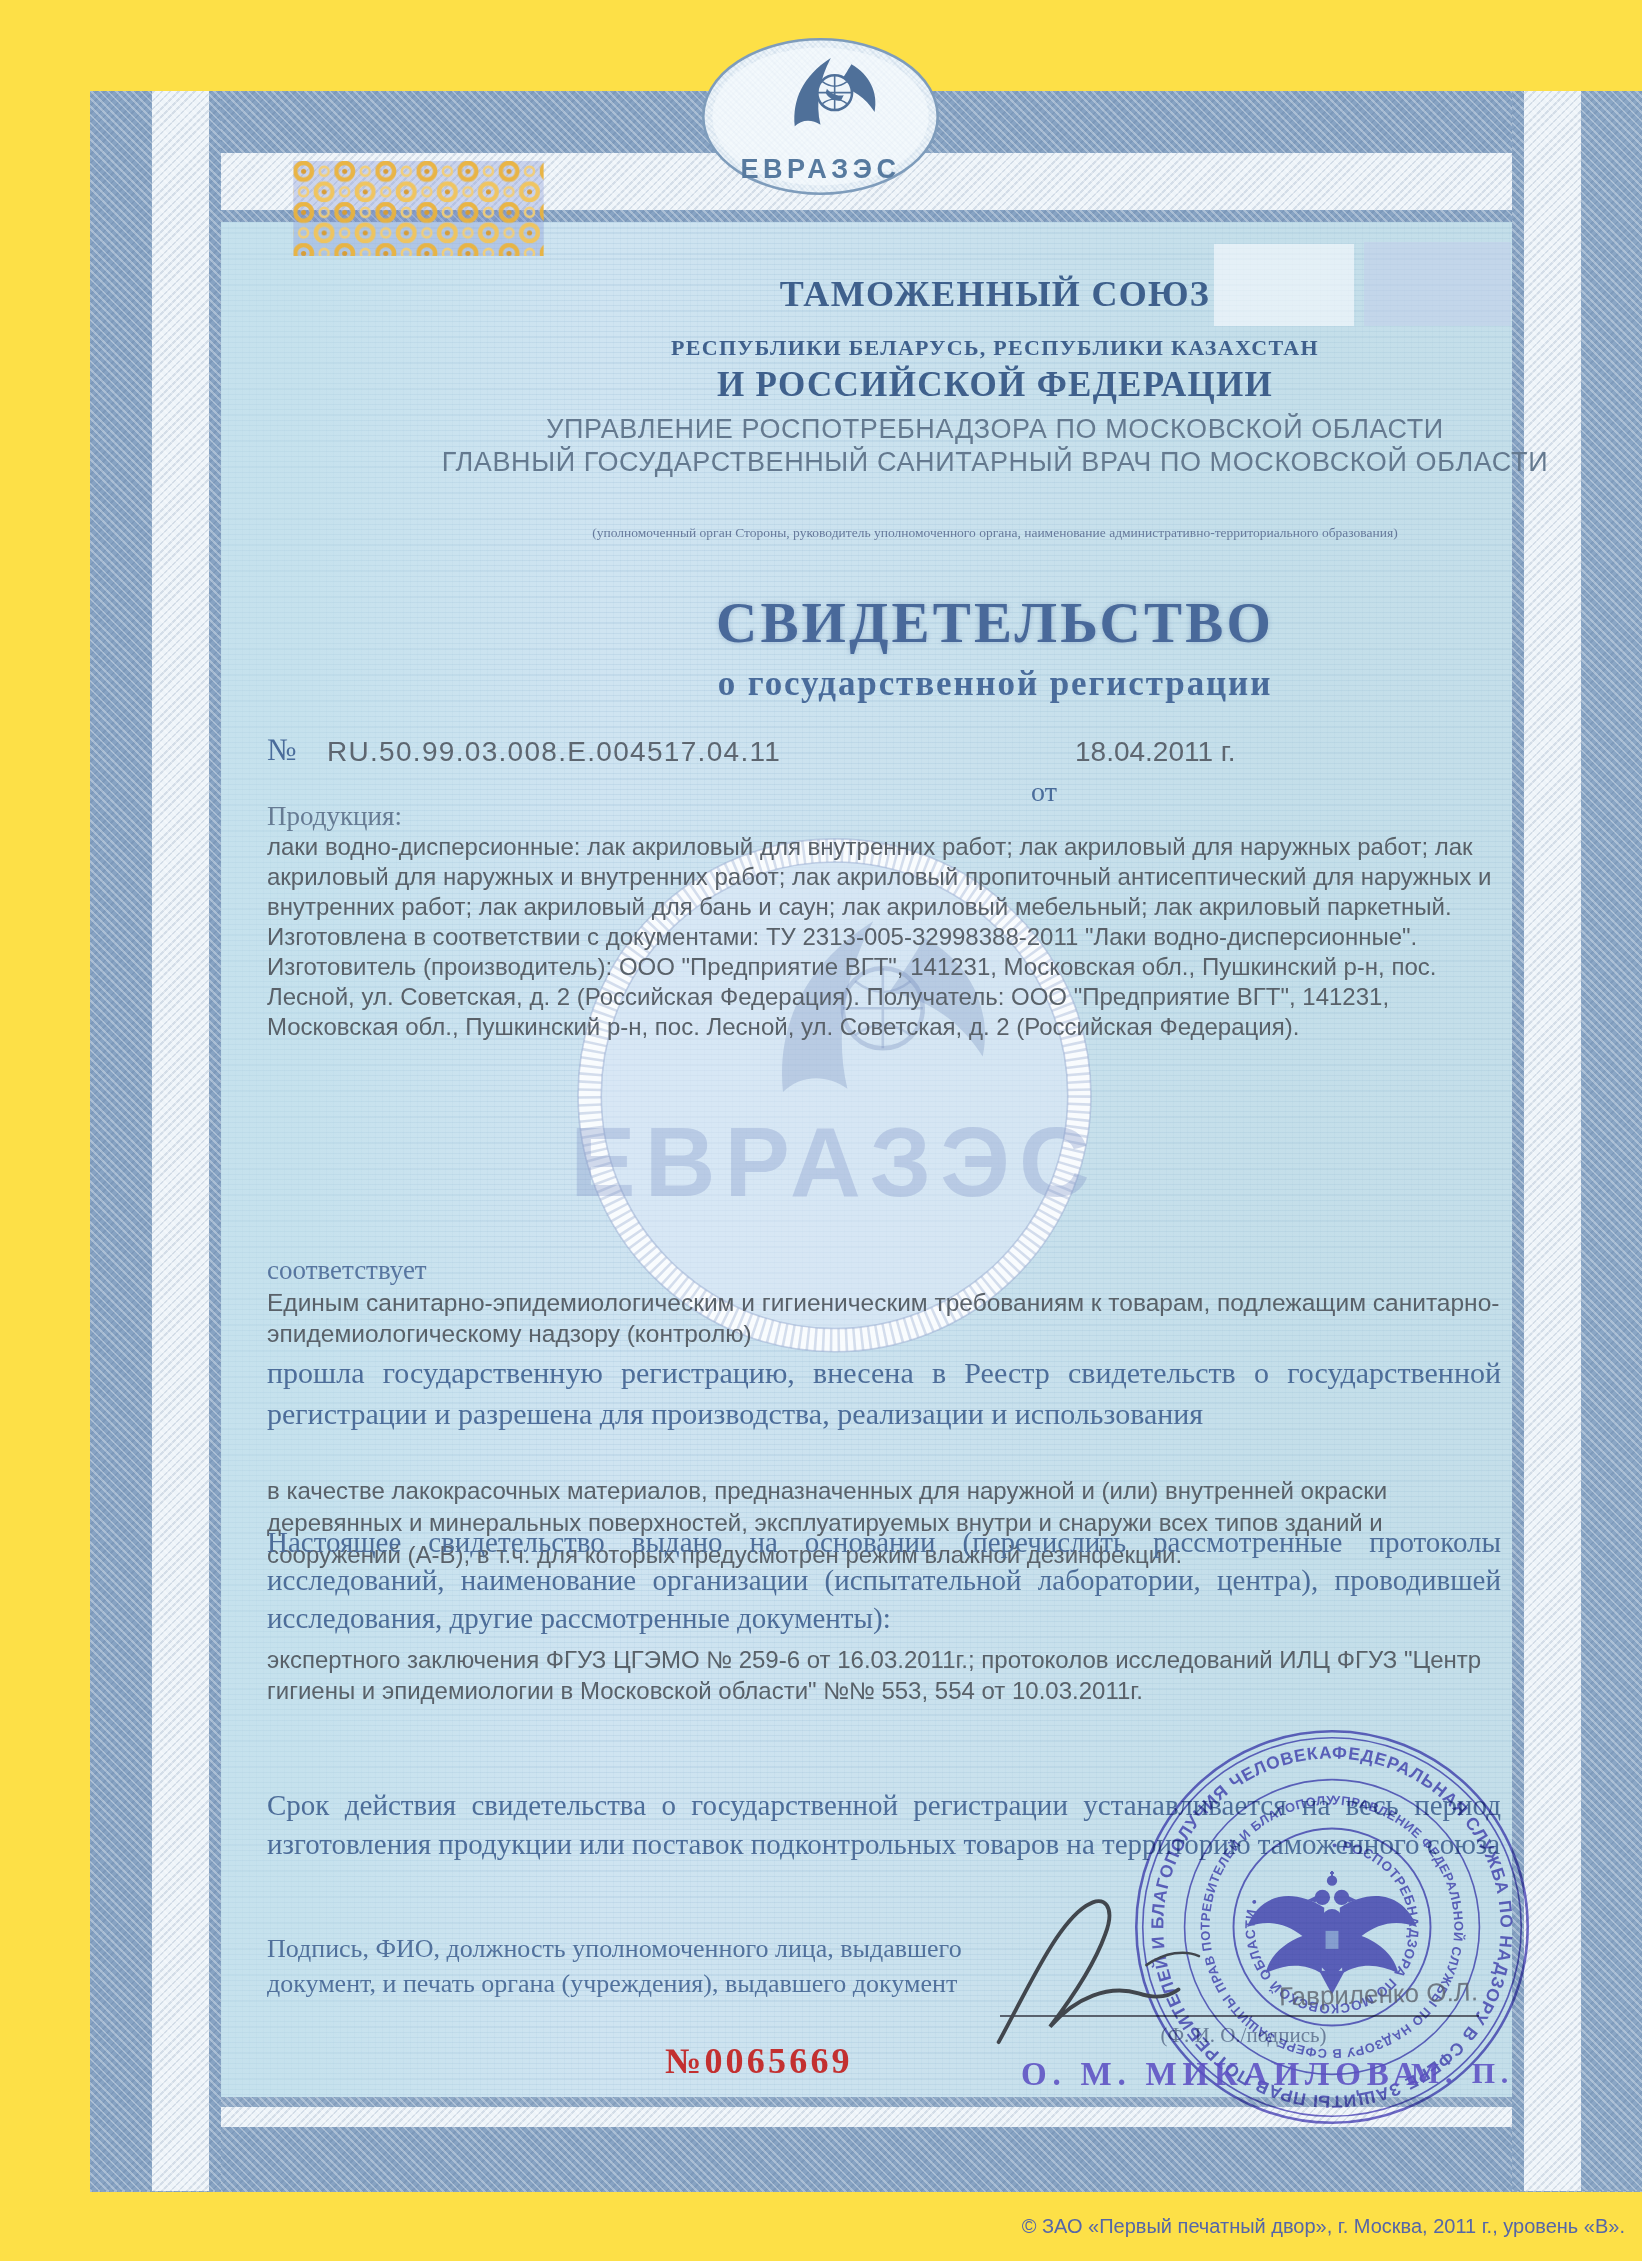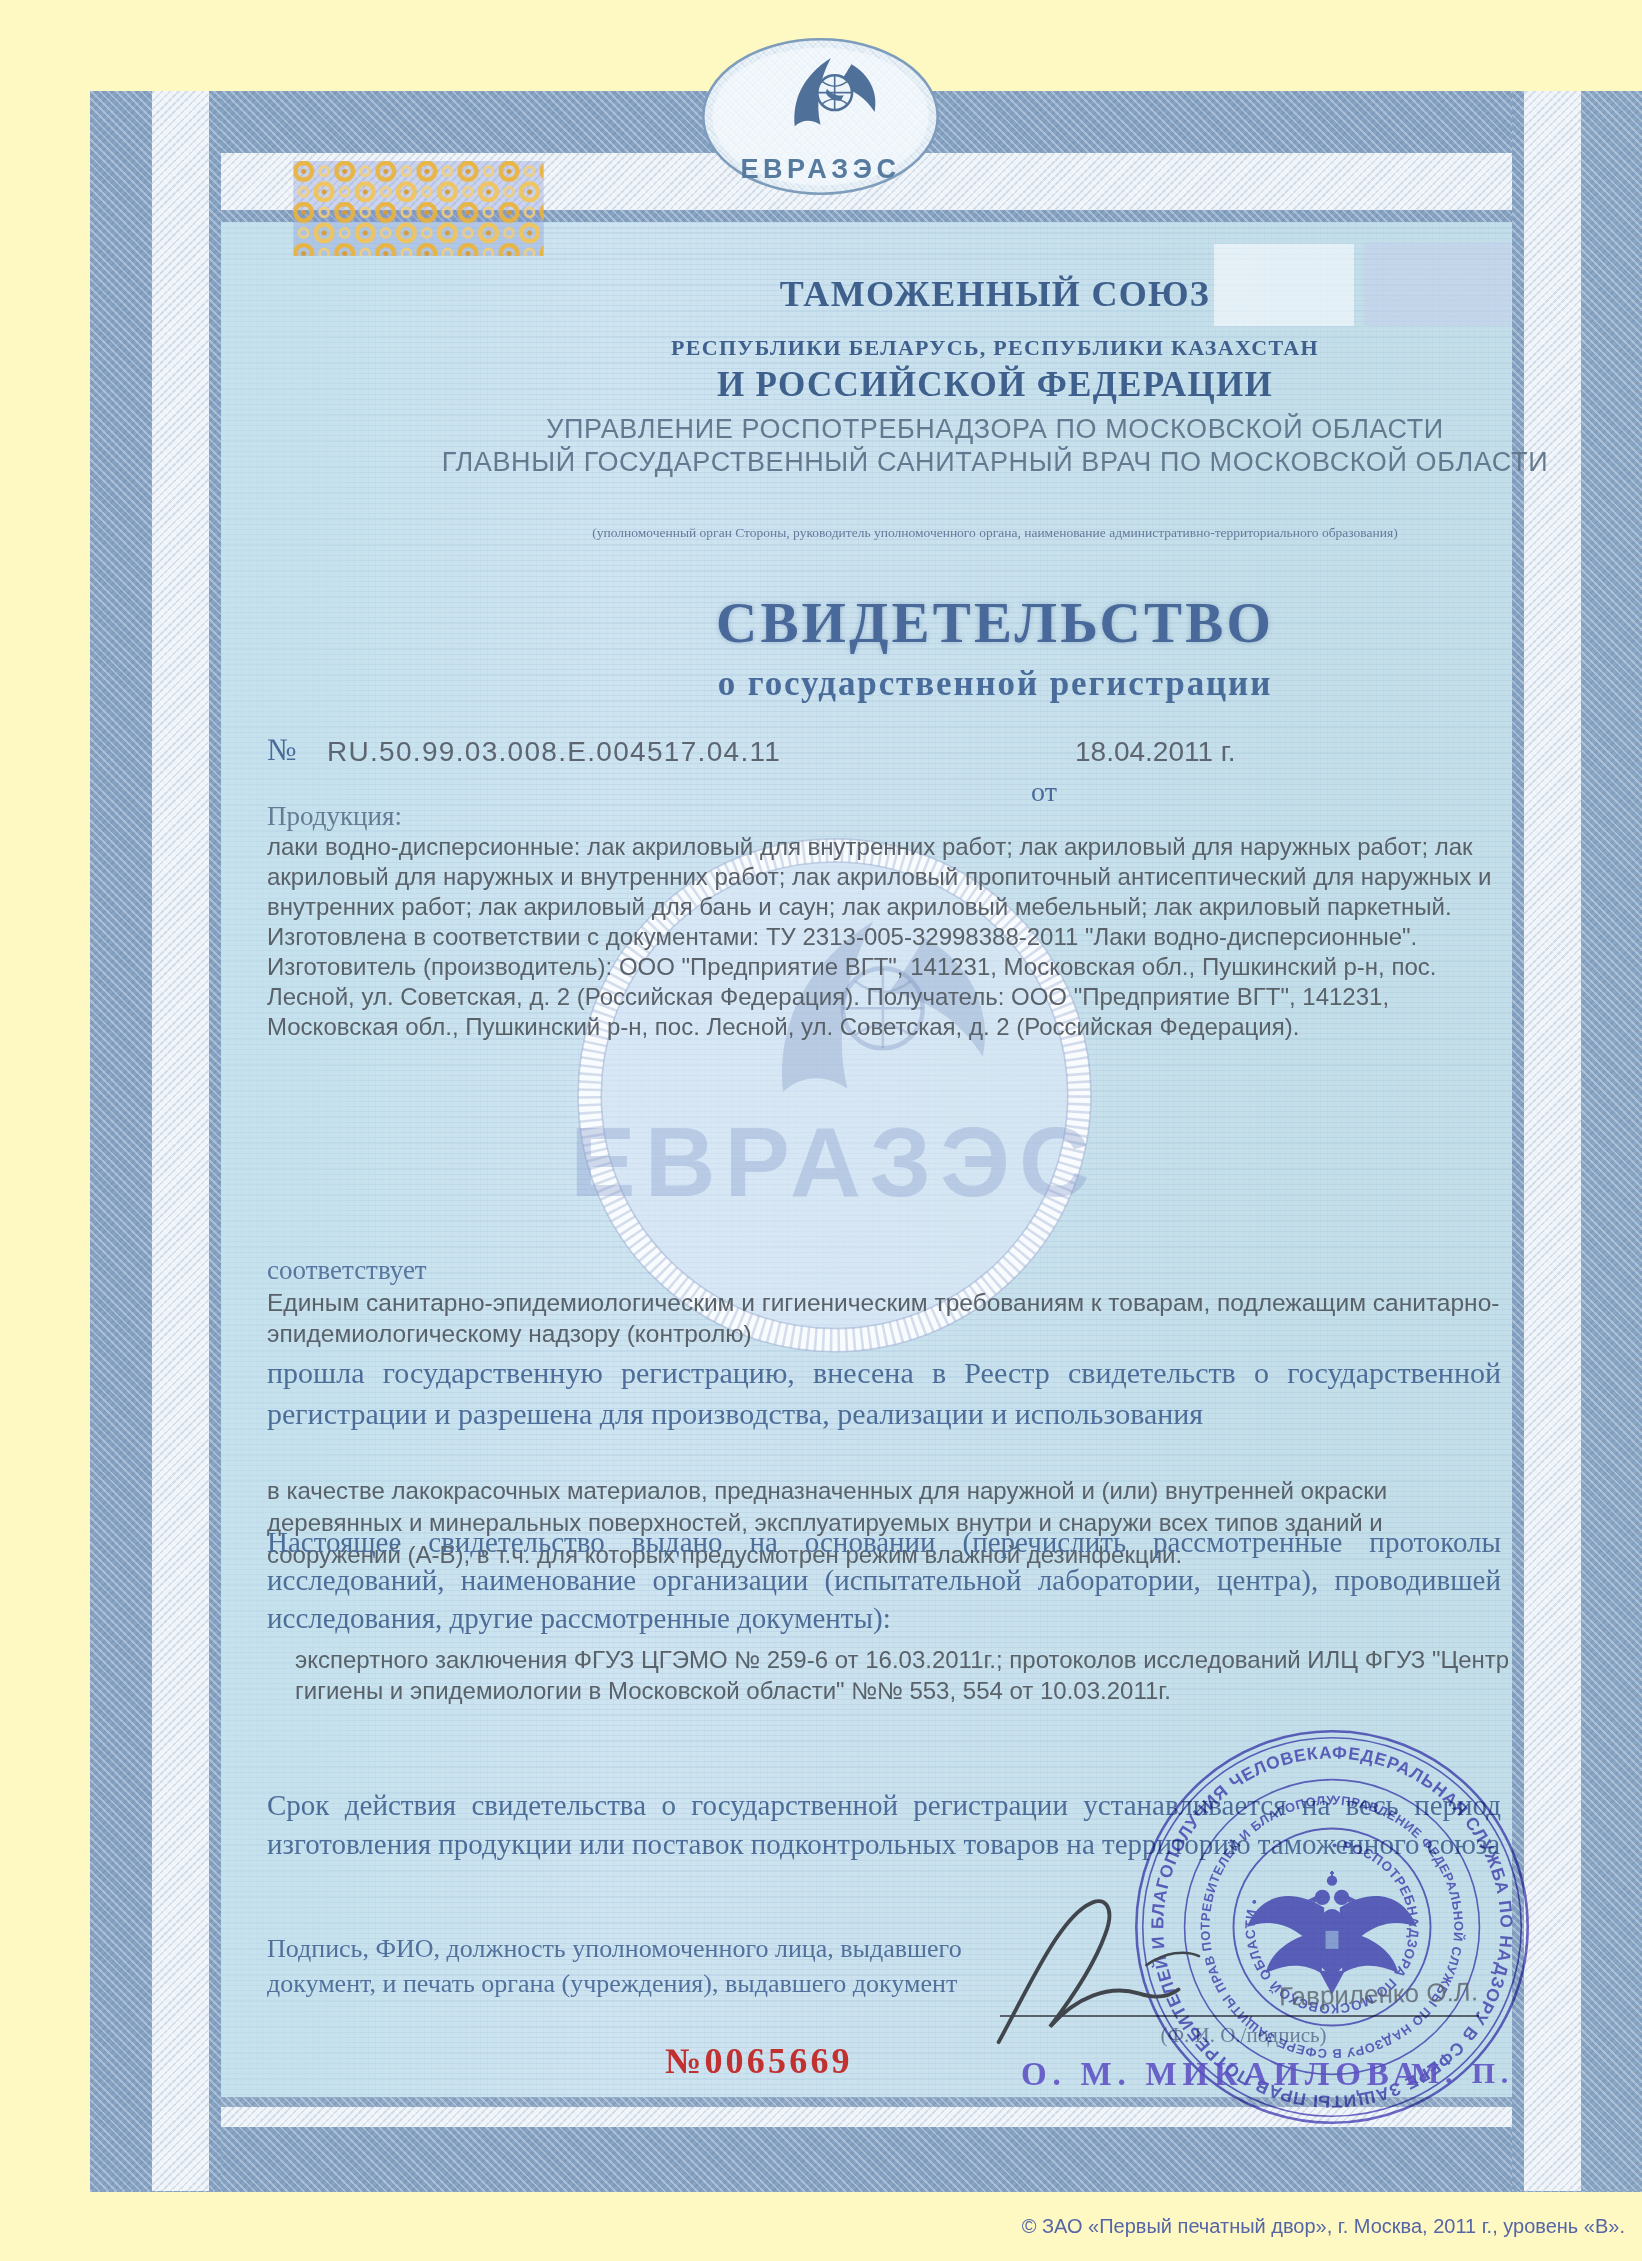--- a/index.html
+++ b/index.html
@@ -1,16 +1,16 @@
 <!DOCTYPE html>
 <html style="font-size:10.3px"><head>
 <meta charset="utf-8">
 <style>
   html,body{margin:0;padding:0;background:#e9e9e7;}
-  #page{position:relative;width:1643px;height:2261px;background:#fef9c3;overflow:hidden;
+  #page{position:relative;width:1643px;height:2261px;background:#fde047;overflow:hidden;
         font-family:"Liberation Serif",serif;}
   .abs{position:absolute;}
   
   .band{position:absolute;z-index:1;}
   .band .tex{position:absolute;inset:0;
     background-image:
       repeating-linear-gradient(45deg, rgba(255,255,255,.30) 0 1.9px, rgba(255,255,255,0) 1.9px 5.8px),
       repeating-linear-gradient(-45deg, rgba(70,100,140,.16) 0 1.9px, rgba(70,100,140,0) 1.9px 5.8px);}
   .band-top{left:90px;top:91px;width:1553px;height:131px;
     background:linear-gradient(180deg,#87a3c3 0 47%,#eef4f9 47% 91%,#87a3c3 91% 100%);}
@@ -135,21 +135,21 @@
   <div class="abs z5" style="left:267px;top:801px;font-size:27px;color:#667b93;">Продукция:</div>
   <div class="abs z5 body-sans" style="left:267px;top:832px;width:1234px;">лаки водно-дисперсионные: лак акриловый для внутренних работ; лак акриловый для наружных работ; лак акриловый для наружных и внутренних работ; лак акриловый пропиточный антисептический для наружных и внутренних работ; лак акриловый для бань и саун; лак акриловый мебельный; лак акриловый паркетный. Изготовлена в соответствии с документами: ТУ 2313-005-32998388-2011 "Лаки водно-дисперсионные". Изготовитель (производитель): ООО "Предприятие ВГТ", 141231, Московская обл., Пушкинский р-н, пос. Лесной, ул. Советская, д. 2 (Российская Федерация).  Получатель: ООО "Предприятие ВГТ", 141231, Московская обл., Пушкинский р-н, пос. Лесной, ул. Советская, д. 2 (Российская Федерация).</div>
 
   <div class="abs z5" style="left:267px;top:1255px;font-size:27px;color:#5876a0;">соответствует</div>
   <div class="abs z5 body-sans" style="left:267px;top:1287px;width:1234px;font-size:24.5px;line-height:31px;">Единым санитарно-эпидемиологическим и гигиеническим требованиям к товарам, подлежащим санитарно-эпидемиологическому надзору (контролю)</div>
 
   <div class="abs z5 body-serif" style="left:267px;top:1352px;width:1234px;font-size:30px;line-height:41px;">прошла государственную регистрацию, внесена в Реестр свидетельств о государственной регистрации и разрешена для производства, реализации и использования</div>
   <div class="abs z5 body-sans" style="left:267px;top:1475px;width:1234px;line-height:32px;">в качестве лакокрасочных материалов, предназначенных для наружной и (или) внутренней окраски деревянных и минеральных поверхностей, эксплуатируемых внутри и снаружи всех типов зданий и сооружений (А-В), в т.ч. для которых предусмотрен режим влажной дезинфекции.</div>
 
   <div class="abs z5 body-serif" style="left:267px;top:1523px;width:1234px;font-size:29px;line-height:38px;">Настоящее свидетельство выдано на основании (перечислить рассмотренные протоколы исследований, наименование организации (испытательной лаборатории, центра), проводившей исследования, другие рассмотренные документы):</div>
-  <div class="abs z5 body-sans" style="left:267px;top:1644px;width:1234px;line-height:31px;margin-left:28px;">экспертного заключения ФГУЗ ЦГЭМО № 259-6 от 16.03.2011г.; протоколов исследований ИЛЦ ФГУЗ "Центр гигиены и эпидемиологии в Московской области" №№ 553, 554 от 10.03.2011г.</div>
+  <div class="abs z5 body-sans" style="left:267px;top:1644px;width:1234px;line-height:31px;">экспертного заключения ФГУЗ ЦГЭМО № 259-6 от 16.03.2011г.; протоколов исследований ИЛЦ ФГУЗ "Центр гигиены и эпидемиологии в Московской области" №№ 553, 554 от 10.03.2011г.</div>
 
   <div class="abs z5 body-serif" style="left:267px;top:1786px;width:1234px;font-size:29px;line-height:39px;">Срок действия свидетельства о государственной регистрации устанавливается на весь период изготовления продукции или поставок подконтрольных товаров на территорию таможенного союза</div>
 
   <div class="abs z5 body-serif" style="left:267px;top:1931px;width:699px;font-size:26px;line-height:35px;text-align:left;color:#51719c;">Подпись,  ФИО,  должность  уполномоченного  лица, выдавшего  документ,  и  печать  органа  (учреждения), выдавшего документ</div>
 
   <div class="abs sigline"></div>
   <div class="abs z5" style="left:1031px;top:2023px;width:425px;text-align:center;font-size:21px;color:#6b7f9a;">(Ф. И. О./подпись)</div>
 
   <div class="abs z5 serial" style="left:665px;top:2040px;">№0065669</div>
 

